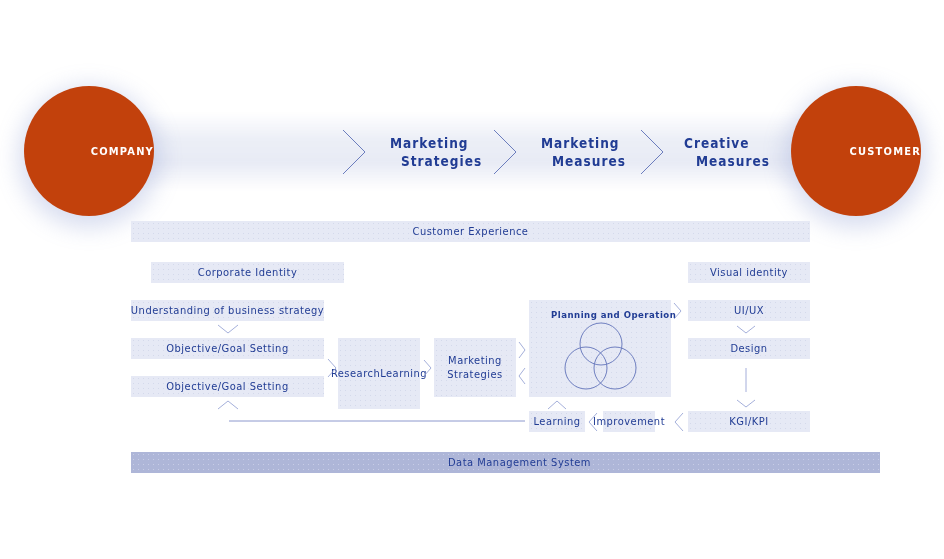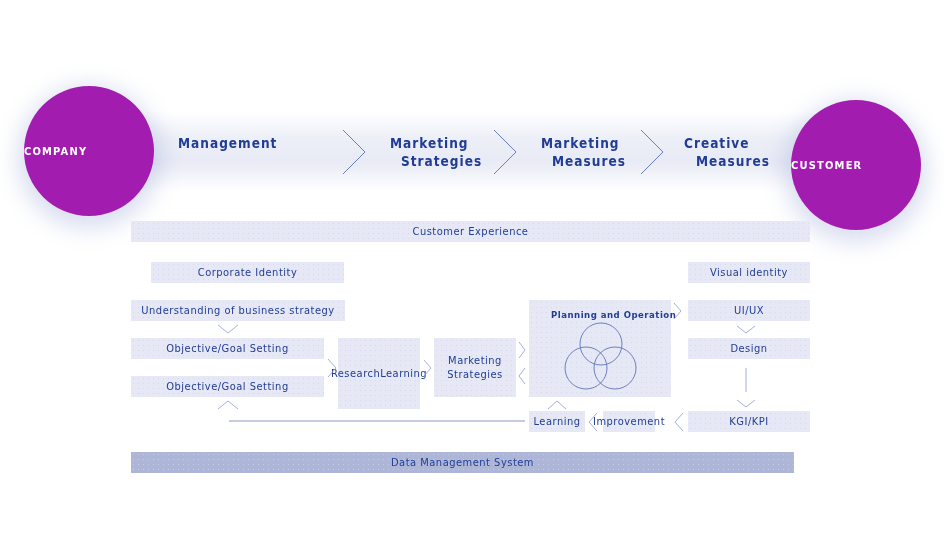--- a/index.html
+++ b/index.html
@@ -2,21 +2,21 @@
 <html><head>
 <meta charset="utf-8">
 <style>
   html, body { margin:0; padding:0; background:#ffffff; }
   body { width:944px; height:559px; position:relative; overflow:hidden;
          font-family:"DejaVu Sans Condensed","DejaVu Sans", sans-serif; }
   .band { position:absolute; left:40px; top:112px; width:860px; height:78px;
           background:linear-gradient(180deg, rgba(232,236,246,0) 0%, #eceff7 35%, #e8ebf5 65%, rgba(232,236,246,0) 100%);
           filter:blur(2px); }
   .circle { position:absolute; width:130px; height:130px; border-radius:50%;
-            background:#a21caf; color:#fff; display:flex; align-items:center; justify-content:flex-start;
+            background:#c2410c; color:#fff; display:flex; align-items:center; justify-content:flex-end;
             font-weight:bold; font-size:11px; letter-spacing:1.2px;
             box-shadow:0 6px 22px 6px rgba(120,135,200,0.28); }
   .step { position:absolute; color:#213c94; font-weight:bold; font-size:13.5px; line-height:18px; letter-spacing:1px; }
   .step span { display:block; white-space:nowrap; }
   .box { position:absolute; background:#e6e9f5; color:#213c94; font-weight:normal; font-size:11px;
          letter-spacing:0.5px; display:flex; align-items:center; justify-content:center; text-align:center;
          line-height:14px; white-space:nowrap;
          background-image:radial-gradient(rgba(180,188,220,0.35) 0.6px, transparent 0.7px);
          background-size:5px 5px; }
   .box.dark { background-color:#aeb6d8; background-image:radial-gradient(rgba(240,242,250,0.4) 0.6px, transparent 0.7px); }
@@ -24,51 +24,50 @@
   .planning-label { position:absolute; color:#213c94; font-weight:bold; font-size:9.5px; letter-spacing:0.5px; white-space:nowrap; }
 </style>
 </head>
 <body>
 
 <div class="band"></div>
 
 <div class="circle" style="left:24px;top:86px;">
   <span>COMPANY</span>
 </div>
-<div class="circle" style="left:791px;top:100px;">
+<div class="circle" style="left:791px;top:86px;">
   <span>CUSTOMER</span>
 </div>
 
 <div class="step" style="left:178px;top:134px;">
-  <span>Management</span>
 </div>
 <div class="step" style="left:390px;top:134px;">
   <span>Marketing</span>
   <span style="padding-left:11px">Strategies</span>
 </div>
 <div class="step" style="left:541px;top:134px;">
   <span>Marketing</span>
   <span style="padding-left:11px">Measures</span>
 </div>
 <div class="step" style="left:684px;top:134px;">
   <span>Creative</span>
   <span style="padding-left:12px">Measures</span>
 </div>
 
 <div class="box" style="left:131px;top:221px;width:679px;height:21px;">
   <span>Customer Experience</span>
 </div>
-<div class="box dark" style="left:131px;top:452px;width:663px;height:21px;">
+<div class="box dark" style="left:131px;top:452px;width:721px;height:21px;padding-left:28px;">
   <span>Data Management System</span>
 </div>
 
 <div class="box" style="left:131px;top:262px;width:193px;height:21px;margin-left:20px;">
   <span>Corporate Identity</span>
 </div>
-<div class="box" style="left:131px;top:300px;width:214px;height:21px;">
+<div class="box" style="left:131px;top:300px;width:193px;height:21px;">
   <span>Understanding of business strategy</span>
 </div>
 <div class="box" style="left:131px;top:338px;width:193px;height:21px;">
   <span>Objective/Goal Setting</span>
 </div>
 <div class="box" style="left:131px;top:376px;width:193px;height:21px;">
   <span>Objective/Goal Setting</span>
 </div>
 
 <div class="box" style="left:338px;top:338px;width:82px;height:71px;flex-direction:row;">

